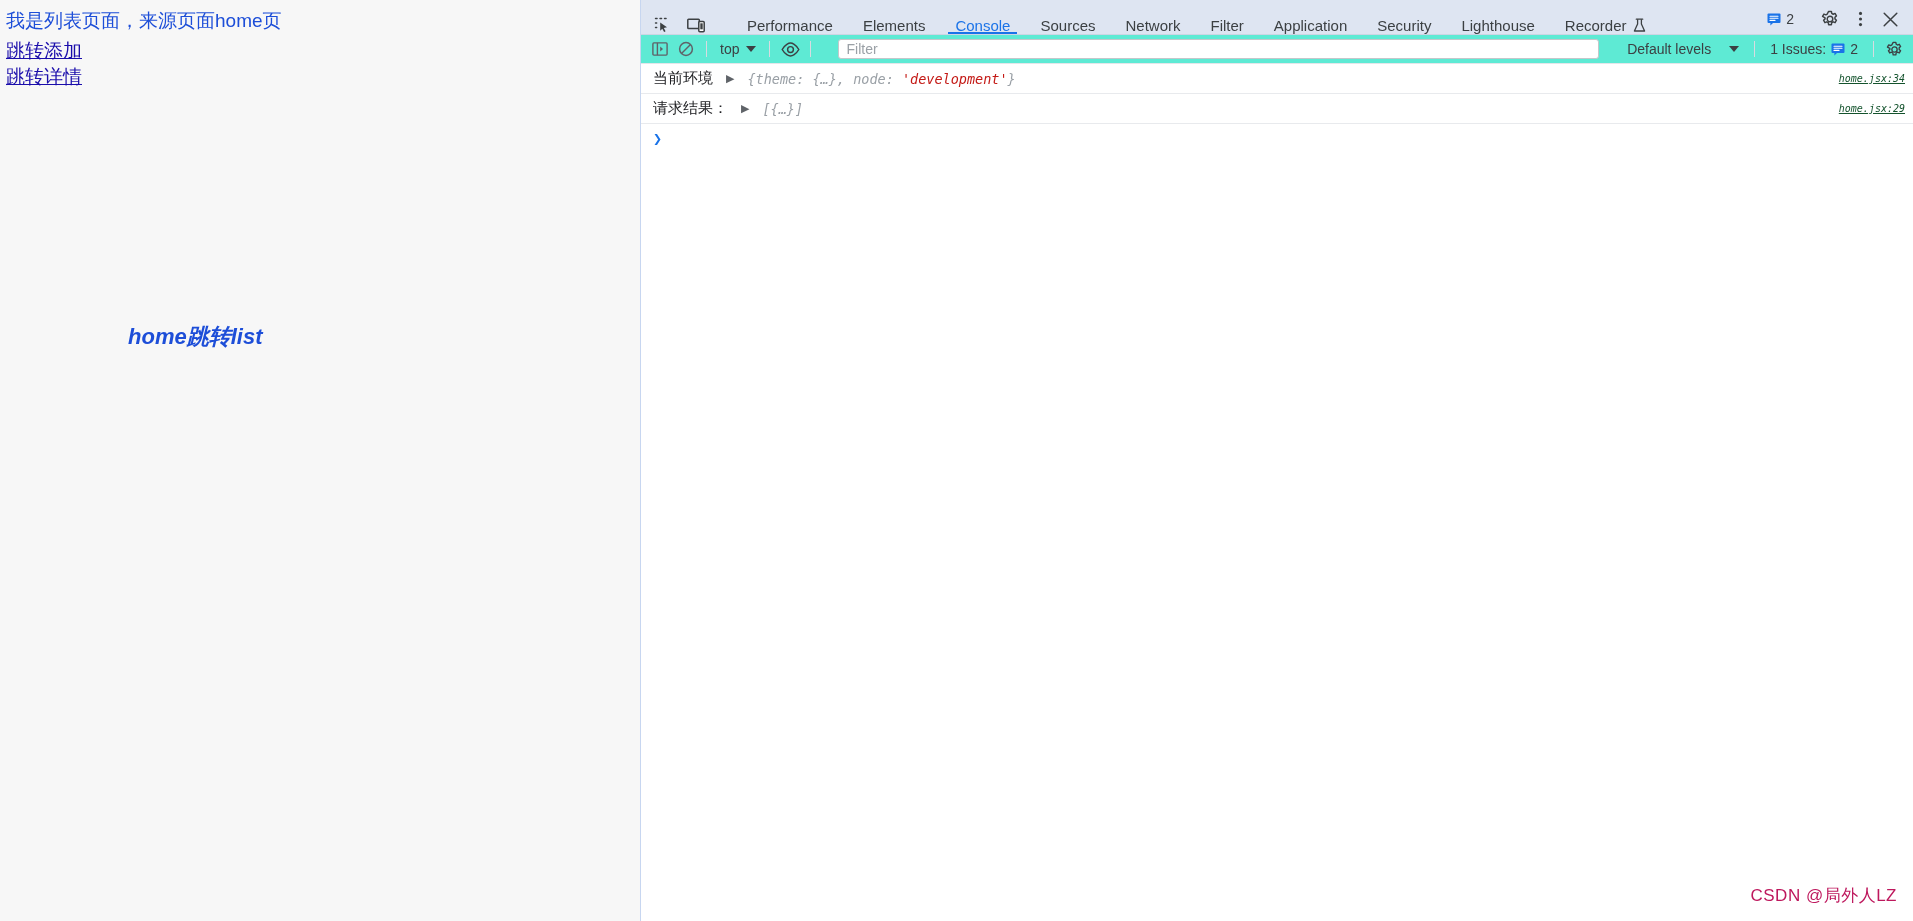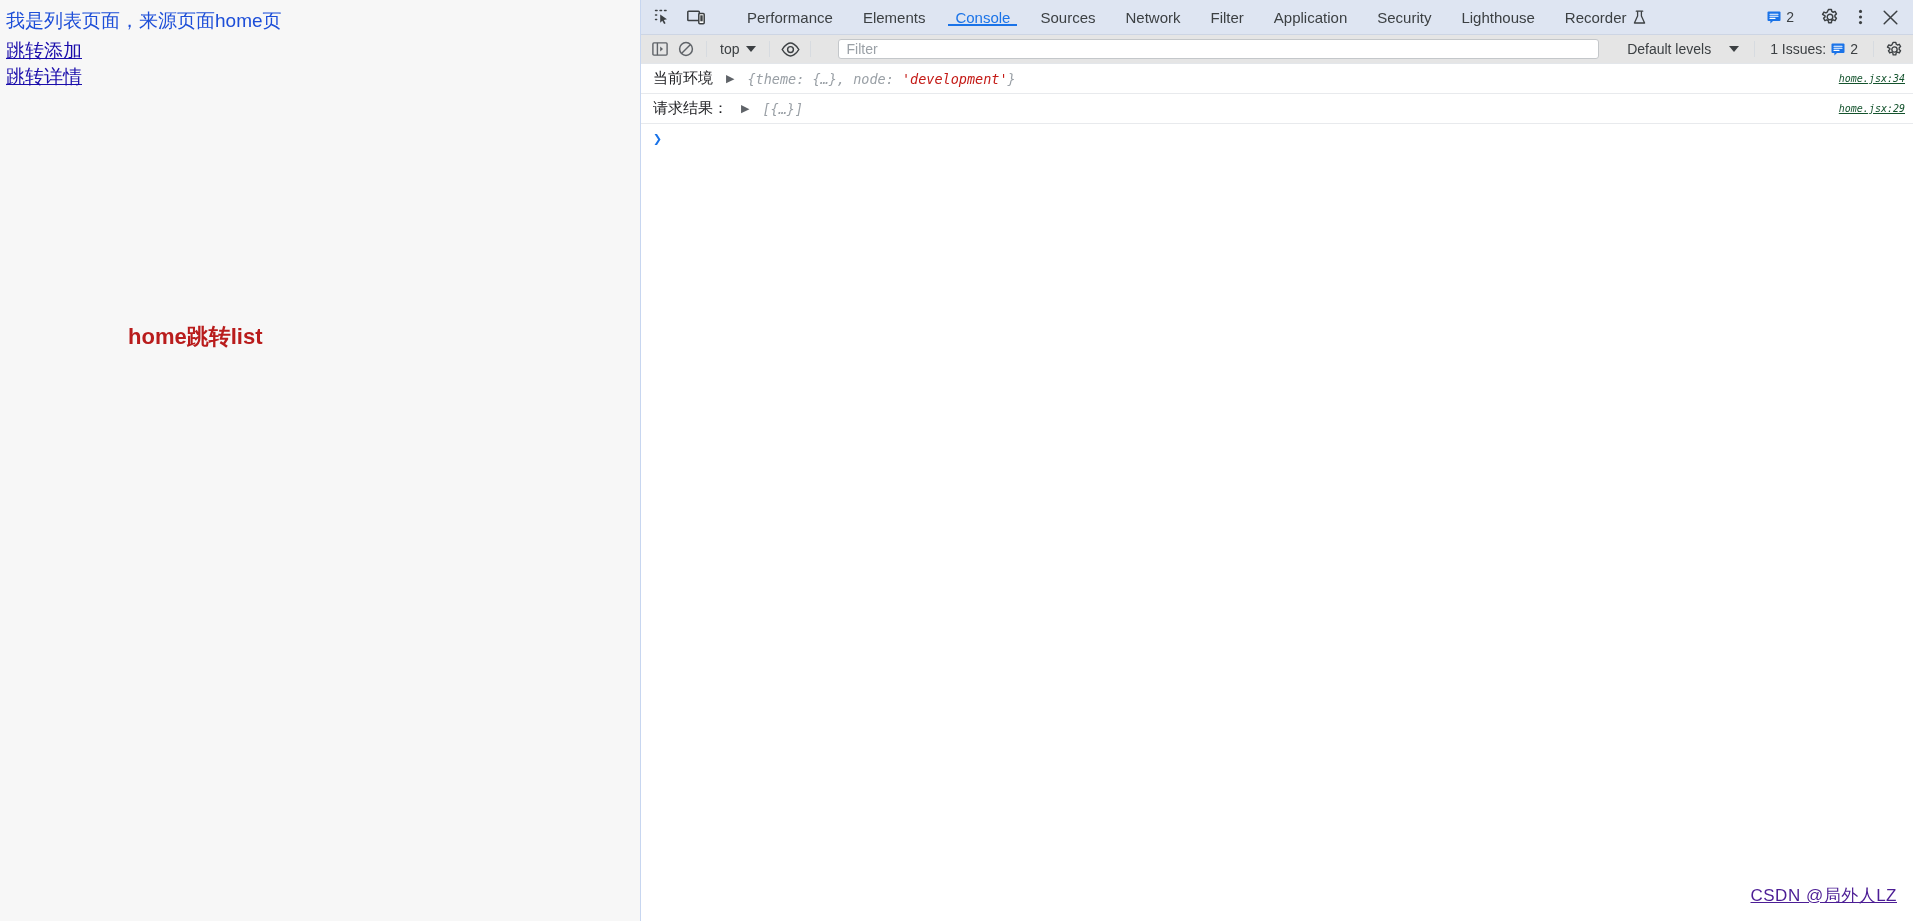--- a/index.html
+++ b/index.html
@@ -54,43 +54,44 @@
   }
   .page-link.l1 { top: 38px; }
   .page-link.l2 { top: 64px; }
 
   .page-center-text {
     position: absolute;
     left: 128px;
     top: 322px;
     font-size: 22px;
     font-weight: bold;
-    color: #b91c1c;
-    white-space: nowrap;
+    color: #1d4ed8;
+    white-space: nowrap;
+    font-style: italic;
   }
 
   
   #devtools {
     position: relative;
     width: 1272px;
     height: 921px;
     background: #ffffff;
     flex: 0 0 1272px;
     display: flex;
     flex-direction: column;
   }
 
   
   #tabstrip {
     position: relative;
     height: 35px;
     flex: 0 0 35px;
     background: #dee5f2;
     display: flex;
-    align-items: center;
+    align-items: flex-end;
     border-bottom: 1px solid #cdd5e4;
   }
 
   .tool-btn {
     width: 34px;
     display: flex;
     align-items: center;
     justify-content: center;
     cursor: pointer;
     color: #3c4043;
@@ -152,21 +153,21 @@
     display: flex; align-items: center; justify-content: center;
     cursor: pointer;
     color: #3c4043;
   }
 
   
   #console-toolbar {
     position: relative;
     height: 29px;
     flex: 0 0 29px;
-    background: #e5e5e5;
+    background: #5eead4;
     display: flex;
     align-items: center;
     border-bottom: 1px solid #e3e6ea;
     padding: 0 6px;
   }
 
   .ctb-btn {
     width: 26px; height: 24px;
     display: flex; align-items: center; justify-content: center;
     cursor: pointer;
@@ -319,25 +320,24 @@
     height: 18px;
     cursor: text;
   }
 
   
   #watermark {
     position: absolute;
     right: 16px;
     bottom: 14px;
     font-size: 17px;
-    color: #4c1d95;
+    color: #be185d;
     white-space: nowrap;
     pointer-events: none;
     letter-spacing: 0.5px;
-    text-decoration: underline;
   }
 
   svg { display: block; }
 </style>
 </head>
 <body>
 
 <div id="screen">
 
   <div id="page-pane">

